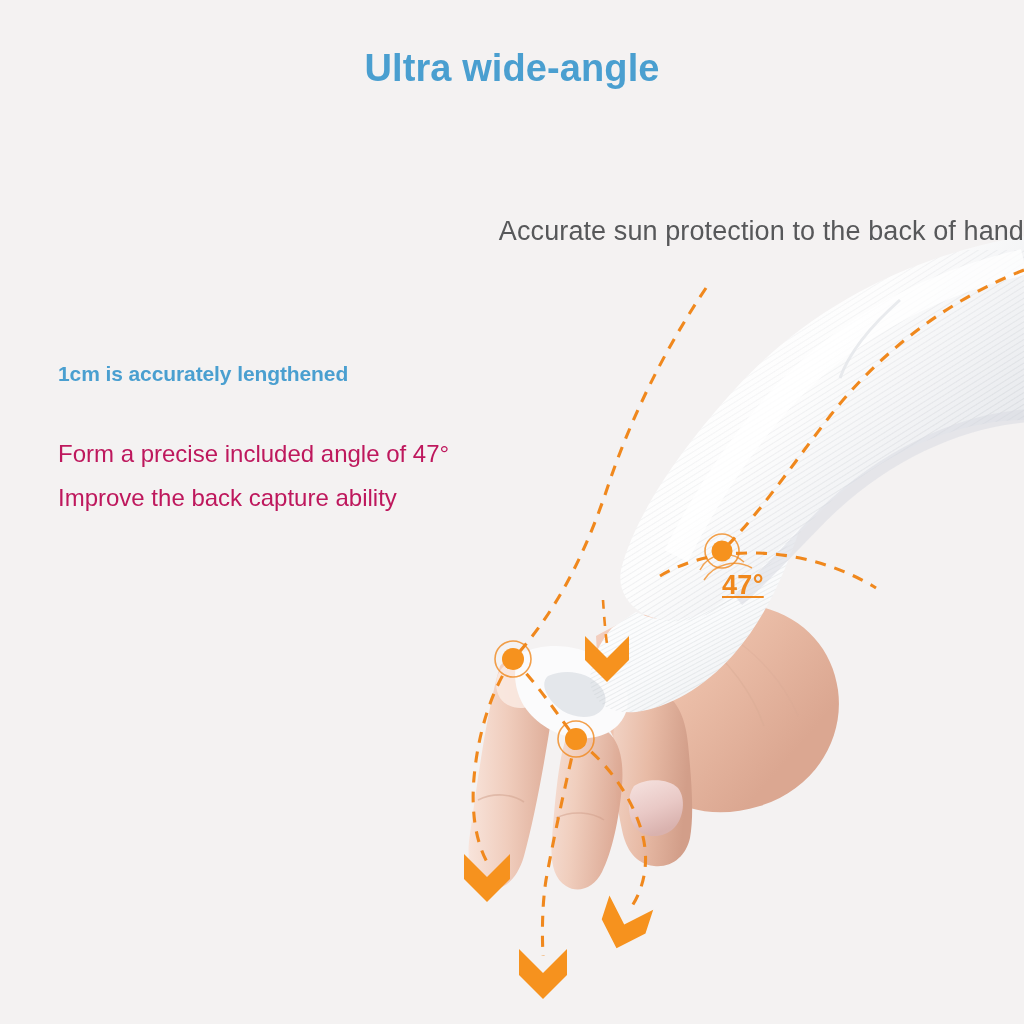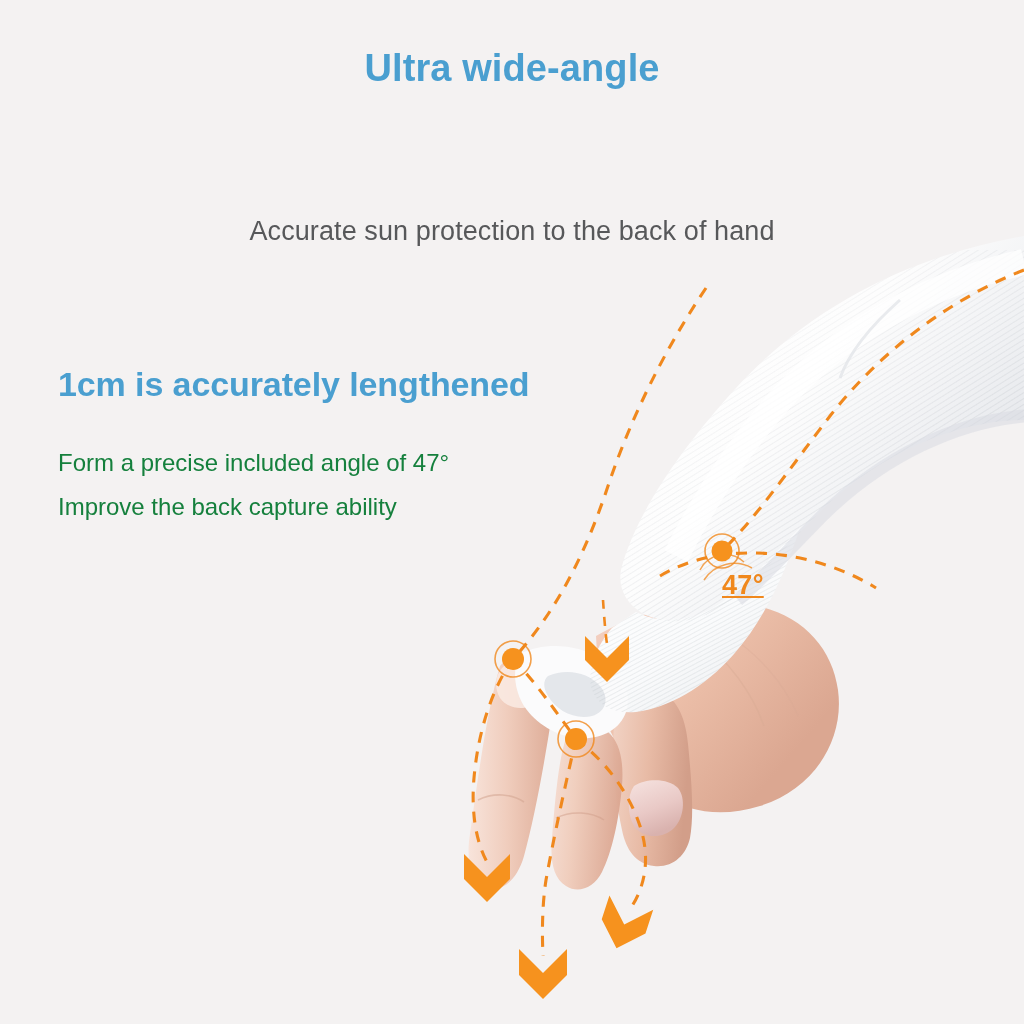--- a/index.html
+++ b/index.html
@@ -30,44 +30,44 @@
     font-weight:700;
     letter-spacing:.1px;
     white-space:nowrap;
   }
   .headline .l2 { display:block; }
 
   .subhead {
     position:absolute;
     left:0; top:216px;
     width:1024px;
-    text-align:center;
+    text-align:right;
     color:#57585a;
     font-size:27px;
     font-weight:400;
     letter-spacing:.1px;
     white-space:nowrap;
   }
 
   .left-block {
     position:absolute;
     left:58px; top:358px;
     width:540px;
   }
   .lb-title {
     color:#4a9fd0;
-    font-size:34px;
+    font-size:21px;
     font-weight:bold;
     line-height:1.55;
     letter-spacing:-.1px;
     white-space:nowrap;
   }
   .lb-body {
-    margin-top:30px;
-    color:#15803d;
+    margin-top:41px;
+    color:#be185d;
     font-size:24px;
     font-weight:400;
     line-height:1.85;
     white-space:nowrap;
   }
 
   .angle-label {
     position:absolute;
     left:722px; top:570px;
     color:#f0881d;

